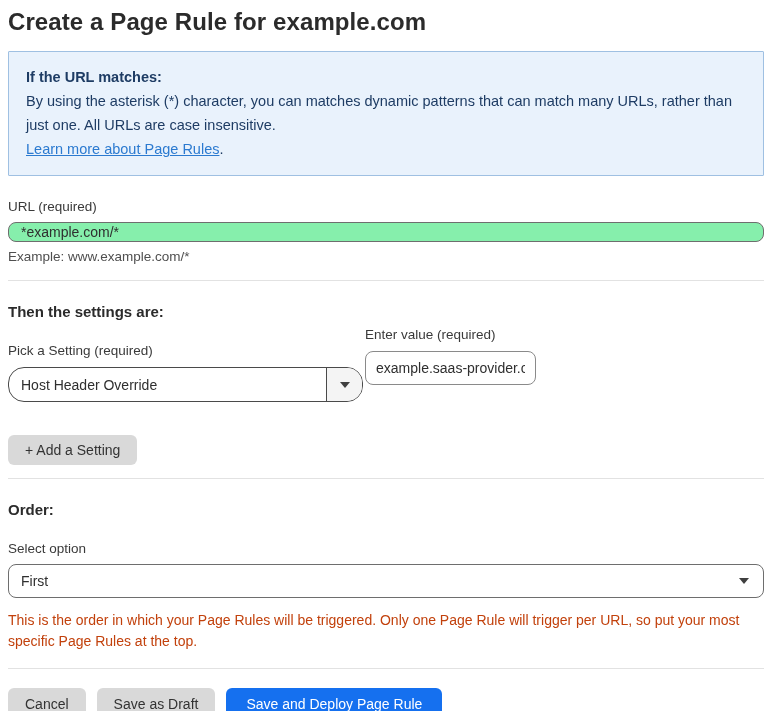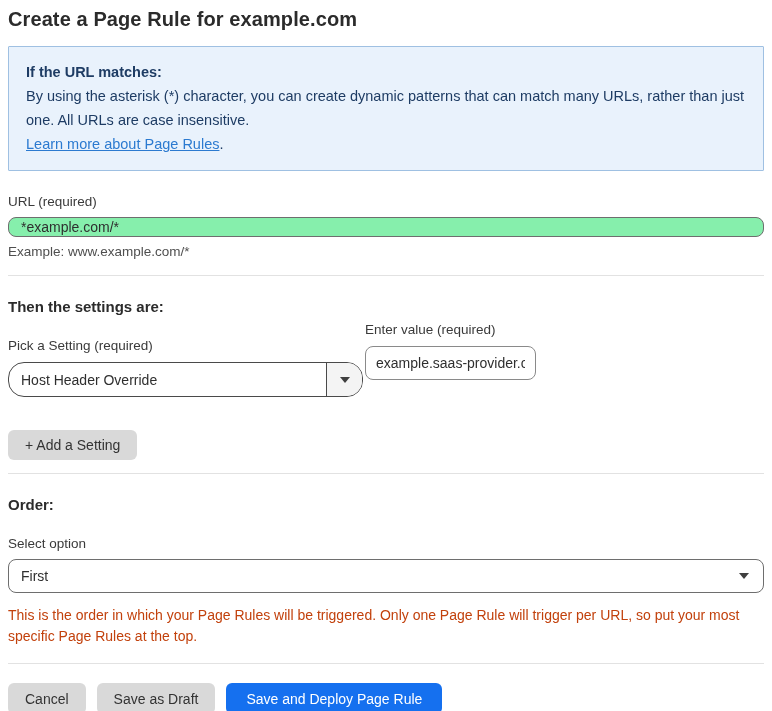--- a/index.html
+++ b/index.html
@@ -7,21 +7,21 @@
   body {
     width: 772px;
     height: 711px;
     font-family: "Liberation Sans", "DejaVu Sans", sans-serif;
     color: #2b2b2b;
     overflow: hidden;
   }
   .page { padding: 8px 8px 0 8px; }
 
   .page-title {
-    font-size: 20px;
+    font-size: 24px;
     font-weight: bold;
     color: #2b2b2b;
     letter-spacing: 0.1px;
   }
 
   .info-box {
     margin-top: 15px;
     background: #e9f2fc;
     border: 1px solid #9fc0e2;
     border-radius: 1px;
@@ -183,21 +183,21 @@
 </style>
 </head>
 <body>
 
 <div class="page">
 
   <h1 class="page-title">Create a Page Rule for example.com</h1>
 
   <div class="info-box">
     <div class="info-heading">If the URL matches:</div>
-    <div class="info-body">By using the asterisk (*) character, you can create dynamic patterns that can match many URLs, rather than just one. All URLs are case insensitive.</div>
+    <div class="info-body">By using the asterisk (*) character, you can matches dynamic patterns that can match many URLs, rather than just one. All URLs are case insensitive.</div>
     <div><span class="info-link">Learn more about Page Rules</span><span class="info-link-suffix">.</span></div>
   </div>
 
   <div class="field-label">URL (required)</div>
   <input class="text-input" type="text" value="*example.com/*" style="">
   <div class="helper-text">Example: www.example.com/*</div>
 
   <hr class="divider">
 
   <div class="section-heading">Then the settings are:</div>

